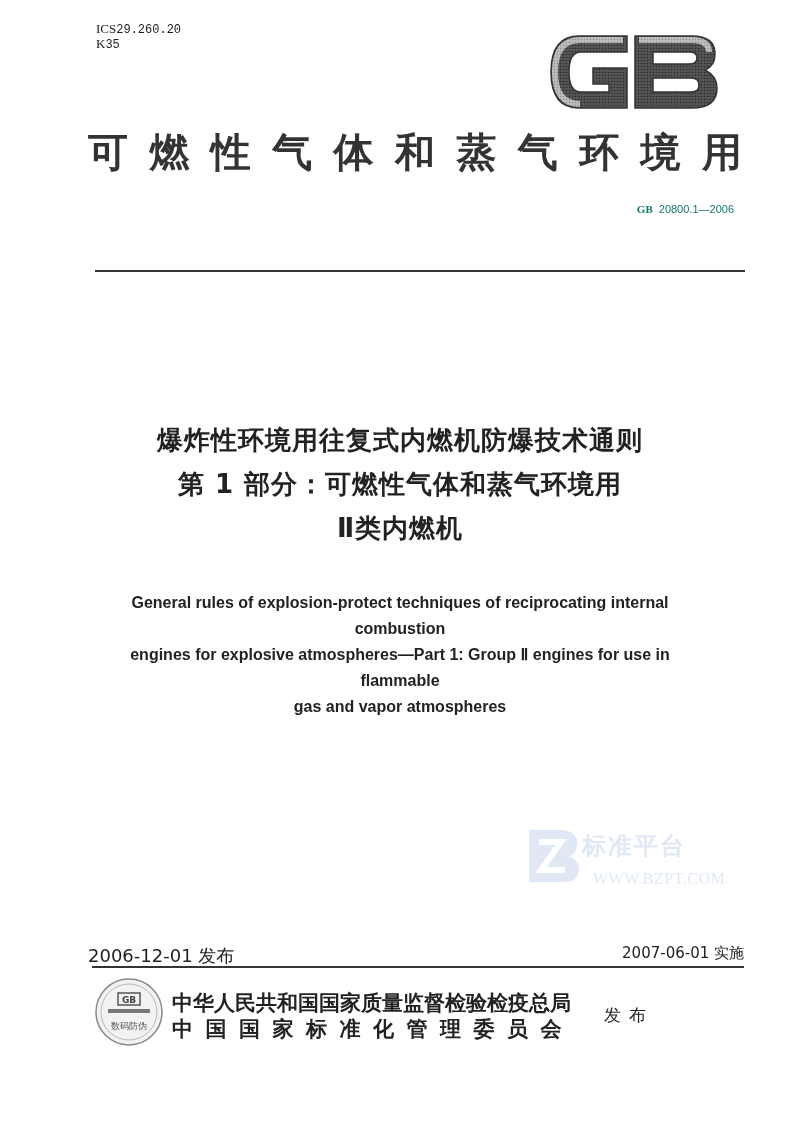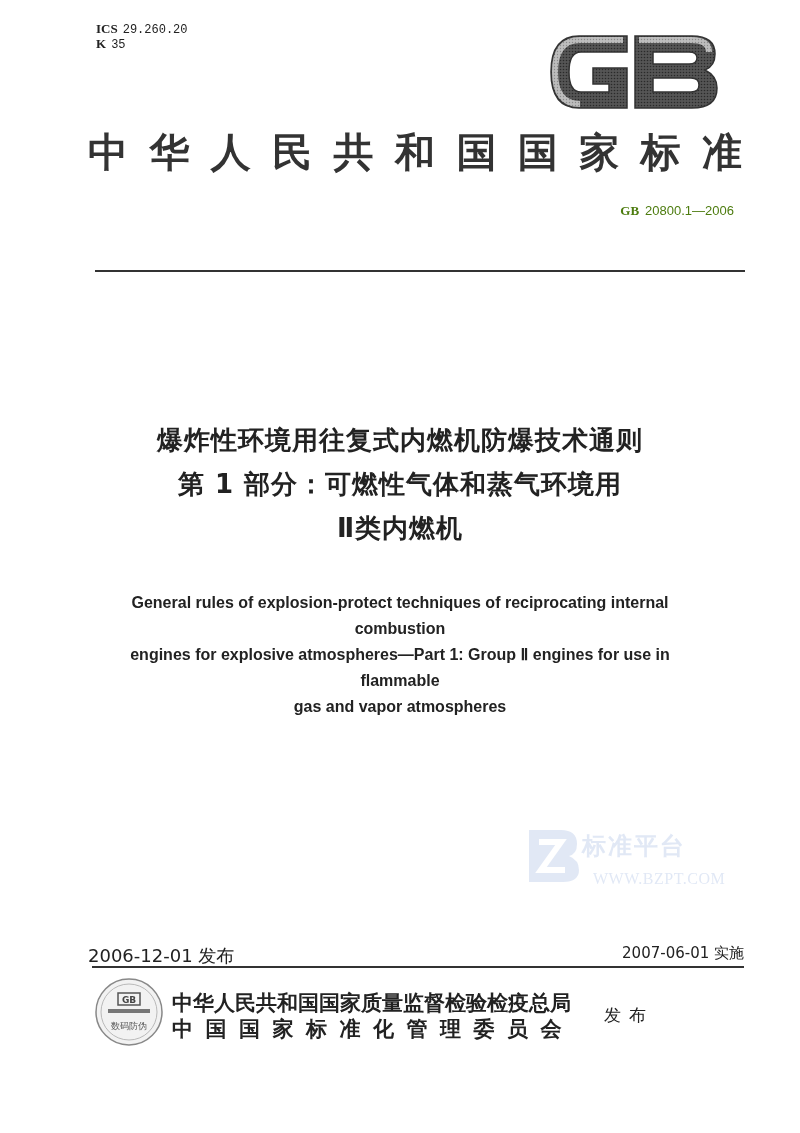--- a/index.html
+++ b/index.html
@@ -2,31 +2,31 @@
 <html><head>
   <meta charset="utf-8">
   <style>
     html, body { margin: 0; padding: 0; }
     body {
       width: 800px; height: 1133px; background: #ffffff; position: relative; overflow: hidden;
       font-family: "DejaVu Sans", "Liberation Sans", sans-serif; color: #1a1a1a;
     }
     .abs { position: absolute; }
     .meta { left: 96px; top: 22px; font-family: "Liberation Serif", "DejaVu Serif", serif; font-size: 13px; line-height: 14px; color: #222; }
-    .meta .lbl { font-weight: bold; margin-right: 5px; }
+    .meta .lbl { font-weight: normal; }
     .meta .val { font-family: "Liberation Mono", "DejaVu Sans Mono", monospace; font-size: 12px; }
 
     .gb-logo { left: 547px; top: 32px; width: 172px; height: 80px; }
 
     .national-title {
       left: 88px; top: 128px; width: 660px; text-align: justify; text-align-last: justify;
       font-family: "DejaVu Serif", "Liberation Serif", serif; font-weight: bold; font-size: 40px;
       letter-spacing: 6px; color: #333; line-height: 48px;
     }
-    .std-number { right: 66px; top: 203px; font-size: 13px; color: #4d7c0f; }
+    .std-number { right: 66px; top: 203px; font-size: 11px; color: #0f766e; }
     .std-number .gb { font-family: "Liberation Serif", serif; font-weight: bold; margin-right: 6px; }
     .std-number .num { font-family: "Liberation Sans", sans-serif; }
 
     .hr-top { left: 95px; top: 270px; width: 650px; height: 2px; background: #333; }
 
     .cn-title { left: 60px; top: 418px; width: 680px; text-align: center; font-family: "DejaVu Sans", sans-serif; font-weight: bold; font-size: 26px; line-height: 44px; color: #222; letter-spacing: 1px; }
     .en-title { left: 90px; top: 590px; width: 620px; text-align: center; font-family: Liberation Sans, sans-serif; font-weight: bold; font-size: 16px; line-height: 26px; color: #222; }
 
     .watermark { left: 527px; top: 828px; width: 220px; height: 60px; opacity: 0.55; }
     .watermark .wm-text { position: absolute; left: 55px; top: 2px; font-family: "DejaVu Serif", serif; font-weight: bold; font-size: 24px; color: #c9d6ee; letter-spacing: 2px; }
@@ -68,21 +68,21 @@
 
     <path d="M80 4 H32 Q4 4 4 40 Q4 76 32 76 H80 V36 H46 V52 H62 V60 H34 Q22 60 22 40 Q22 20 34 20 H80 Z" fill="url(#dark)" stroke="#333" stroke-width="1.5"></path>
     <path d="M76 8 H33 Q8 8 8 40 Q8 72 33 72" fill="none" stroke="url(#dots)" stroke-width="6"></path>
 
     <path d="M88 4 H145 Q168 4 168 22 Q168 34 158 38 Q170 44 170 56 Q170 76 145 76 H88 Z M106 20 V32 H142 Q150 32 150 26 Q150 20 142 20 Z M106 46 V60 H144 Q152 60 152 53 Q152 46 144 46 Z" fill="url(#dark)" fill-rule="evenodd" stroke="#333" stroke-width="1.5"></path>
     <path d="M92 8 H144 Q162 8 162 20" fill="none" stroke="url(#dots)" stroke-width="6"></path>
     <rect x="84" y="4" width="3" height="72" fill="#fff"></rect>
   </svg>
 </div>
 
-<div class="abs national-title">中华人民共和国国家标准</div>
+<div class="abs national-title">可燃性气体和蒸气环境用</div>
 
 <div class="abs std-number">
   <span class="gb">GB</span><span class="num">20800.1—2006</span>
 </div>
 
 <div class="abs hr-top"></div>
 
 <div class="abs cn-title">
   <div>爆炸性环境用往复式内燃机防爆技术通则</div>
   <div>第 1 部分：可燃性气体和蒸气环境用</div>

